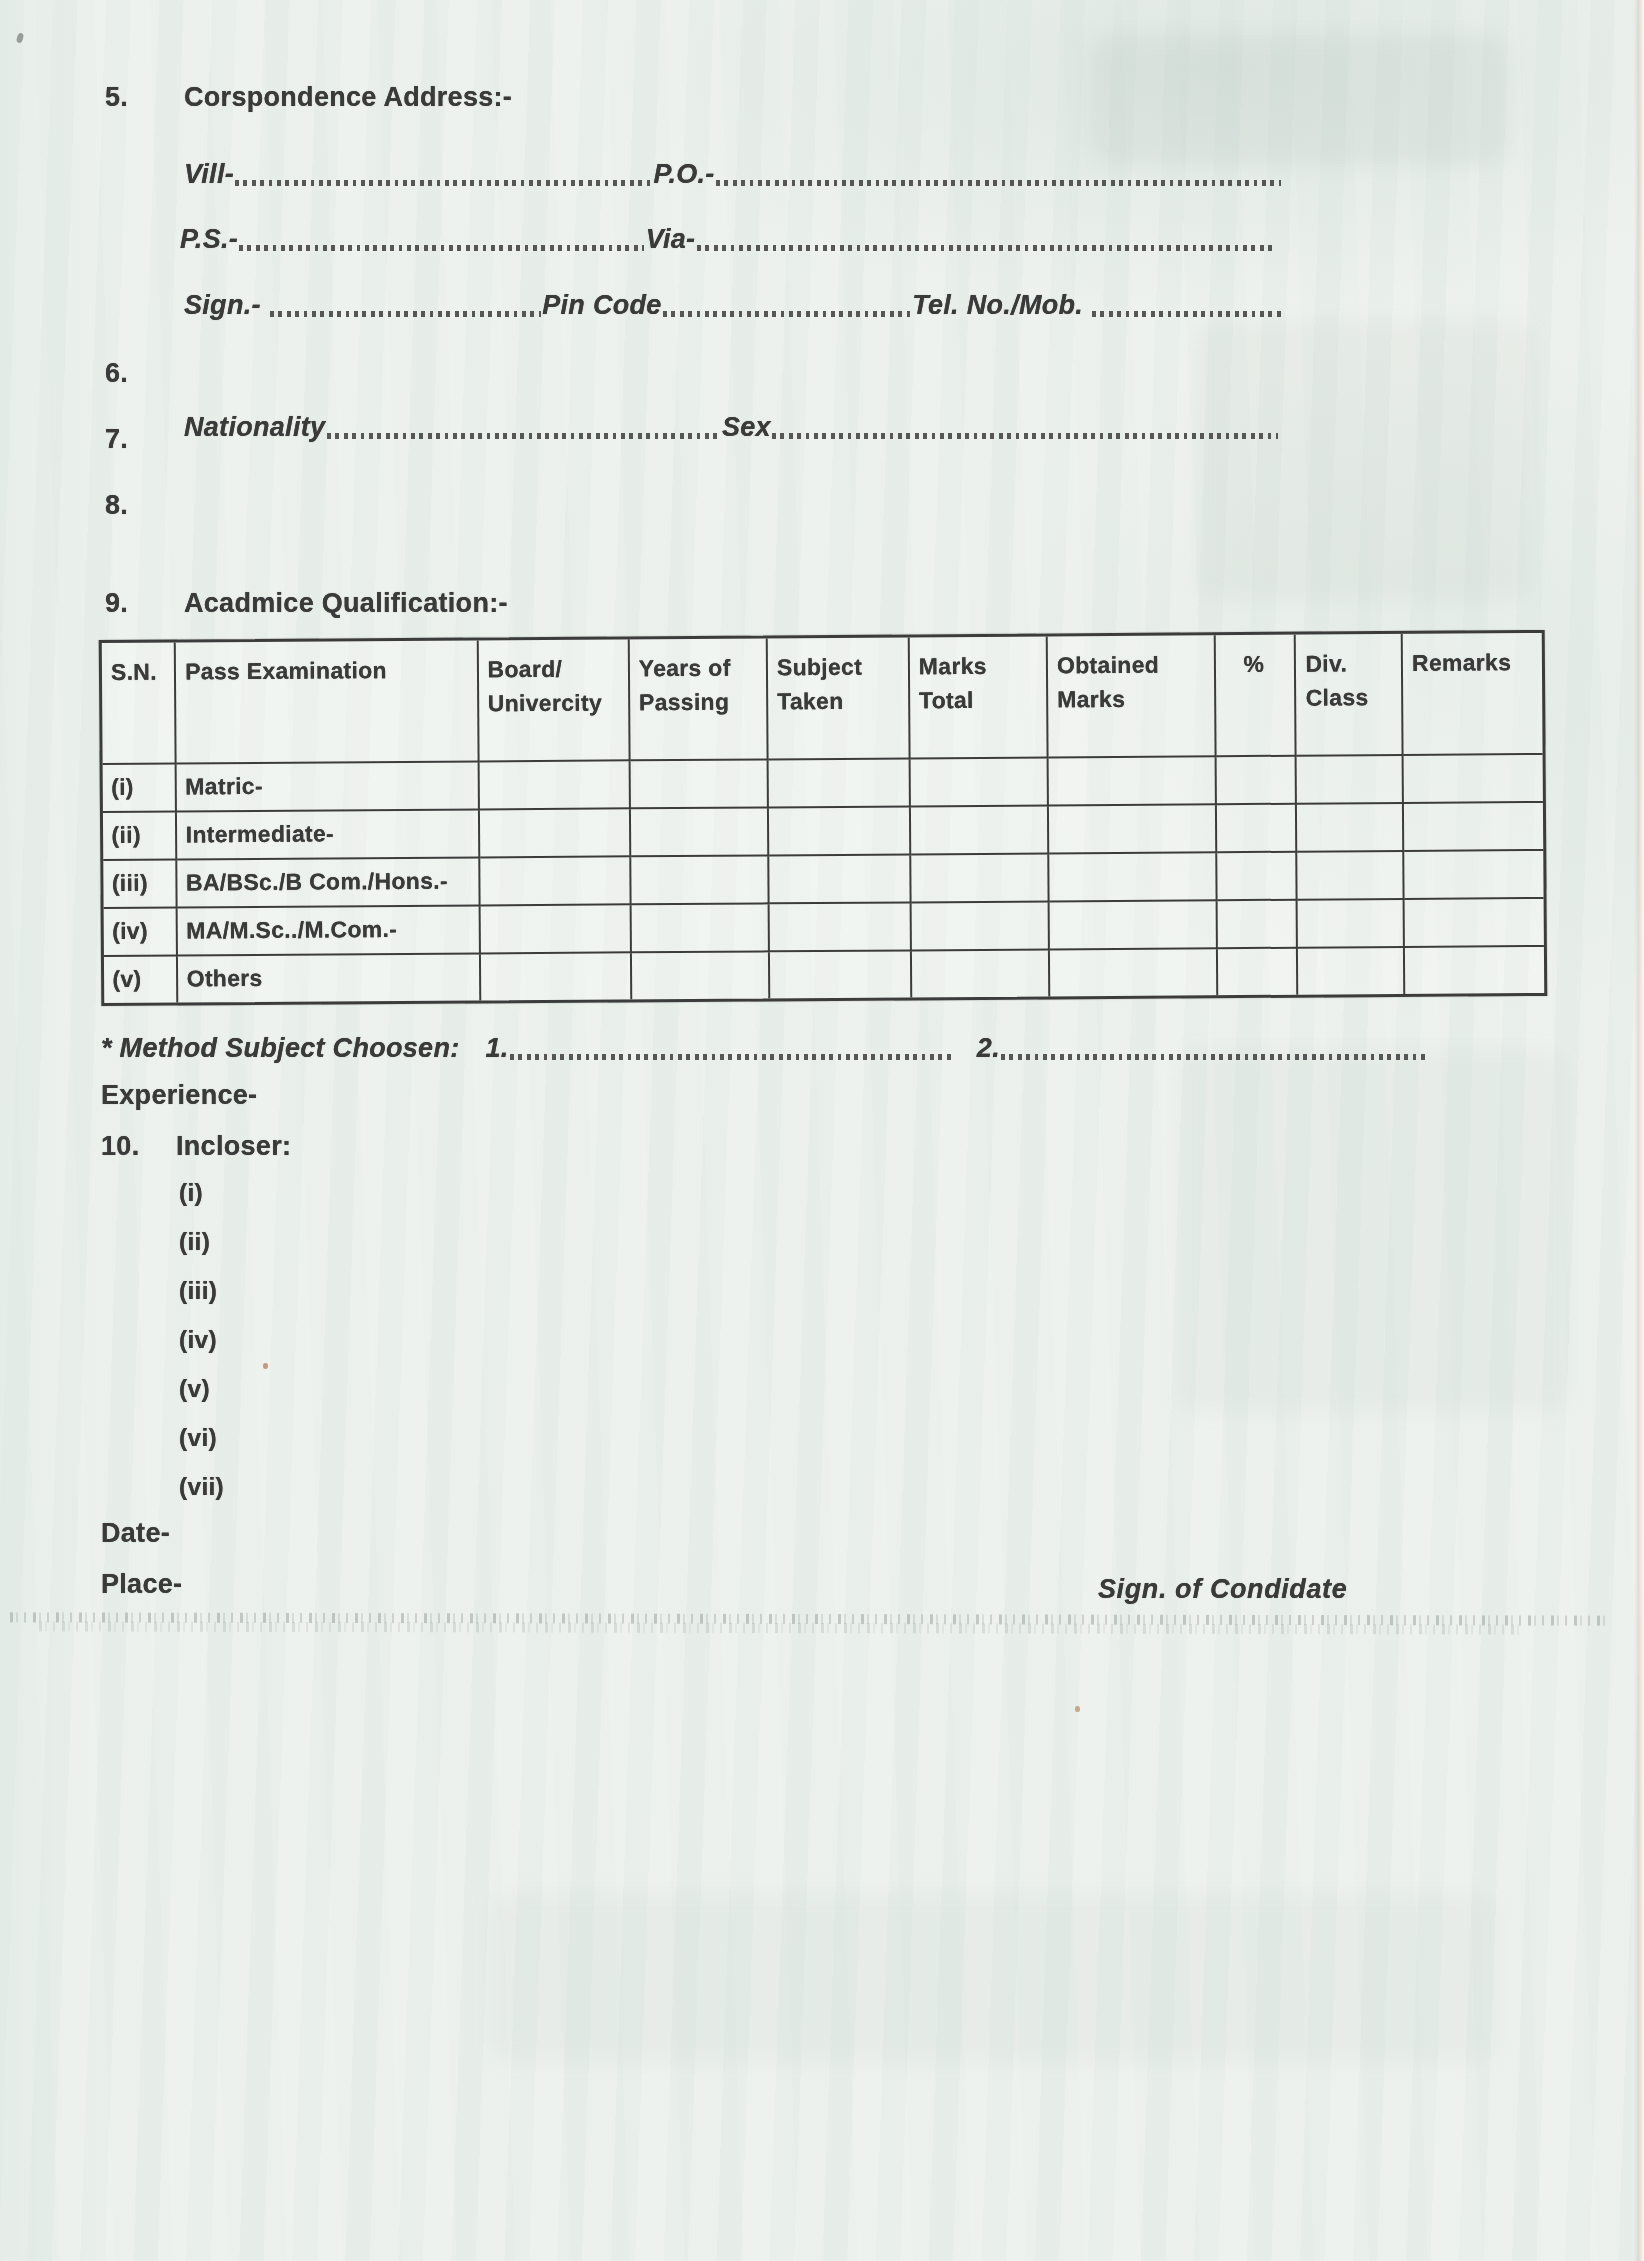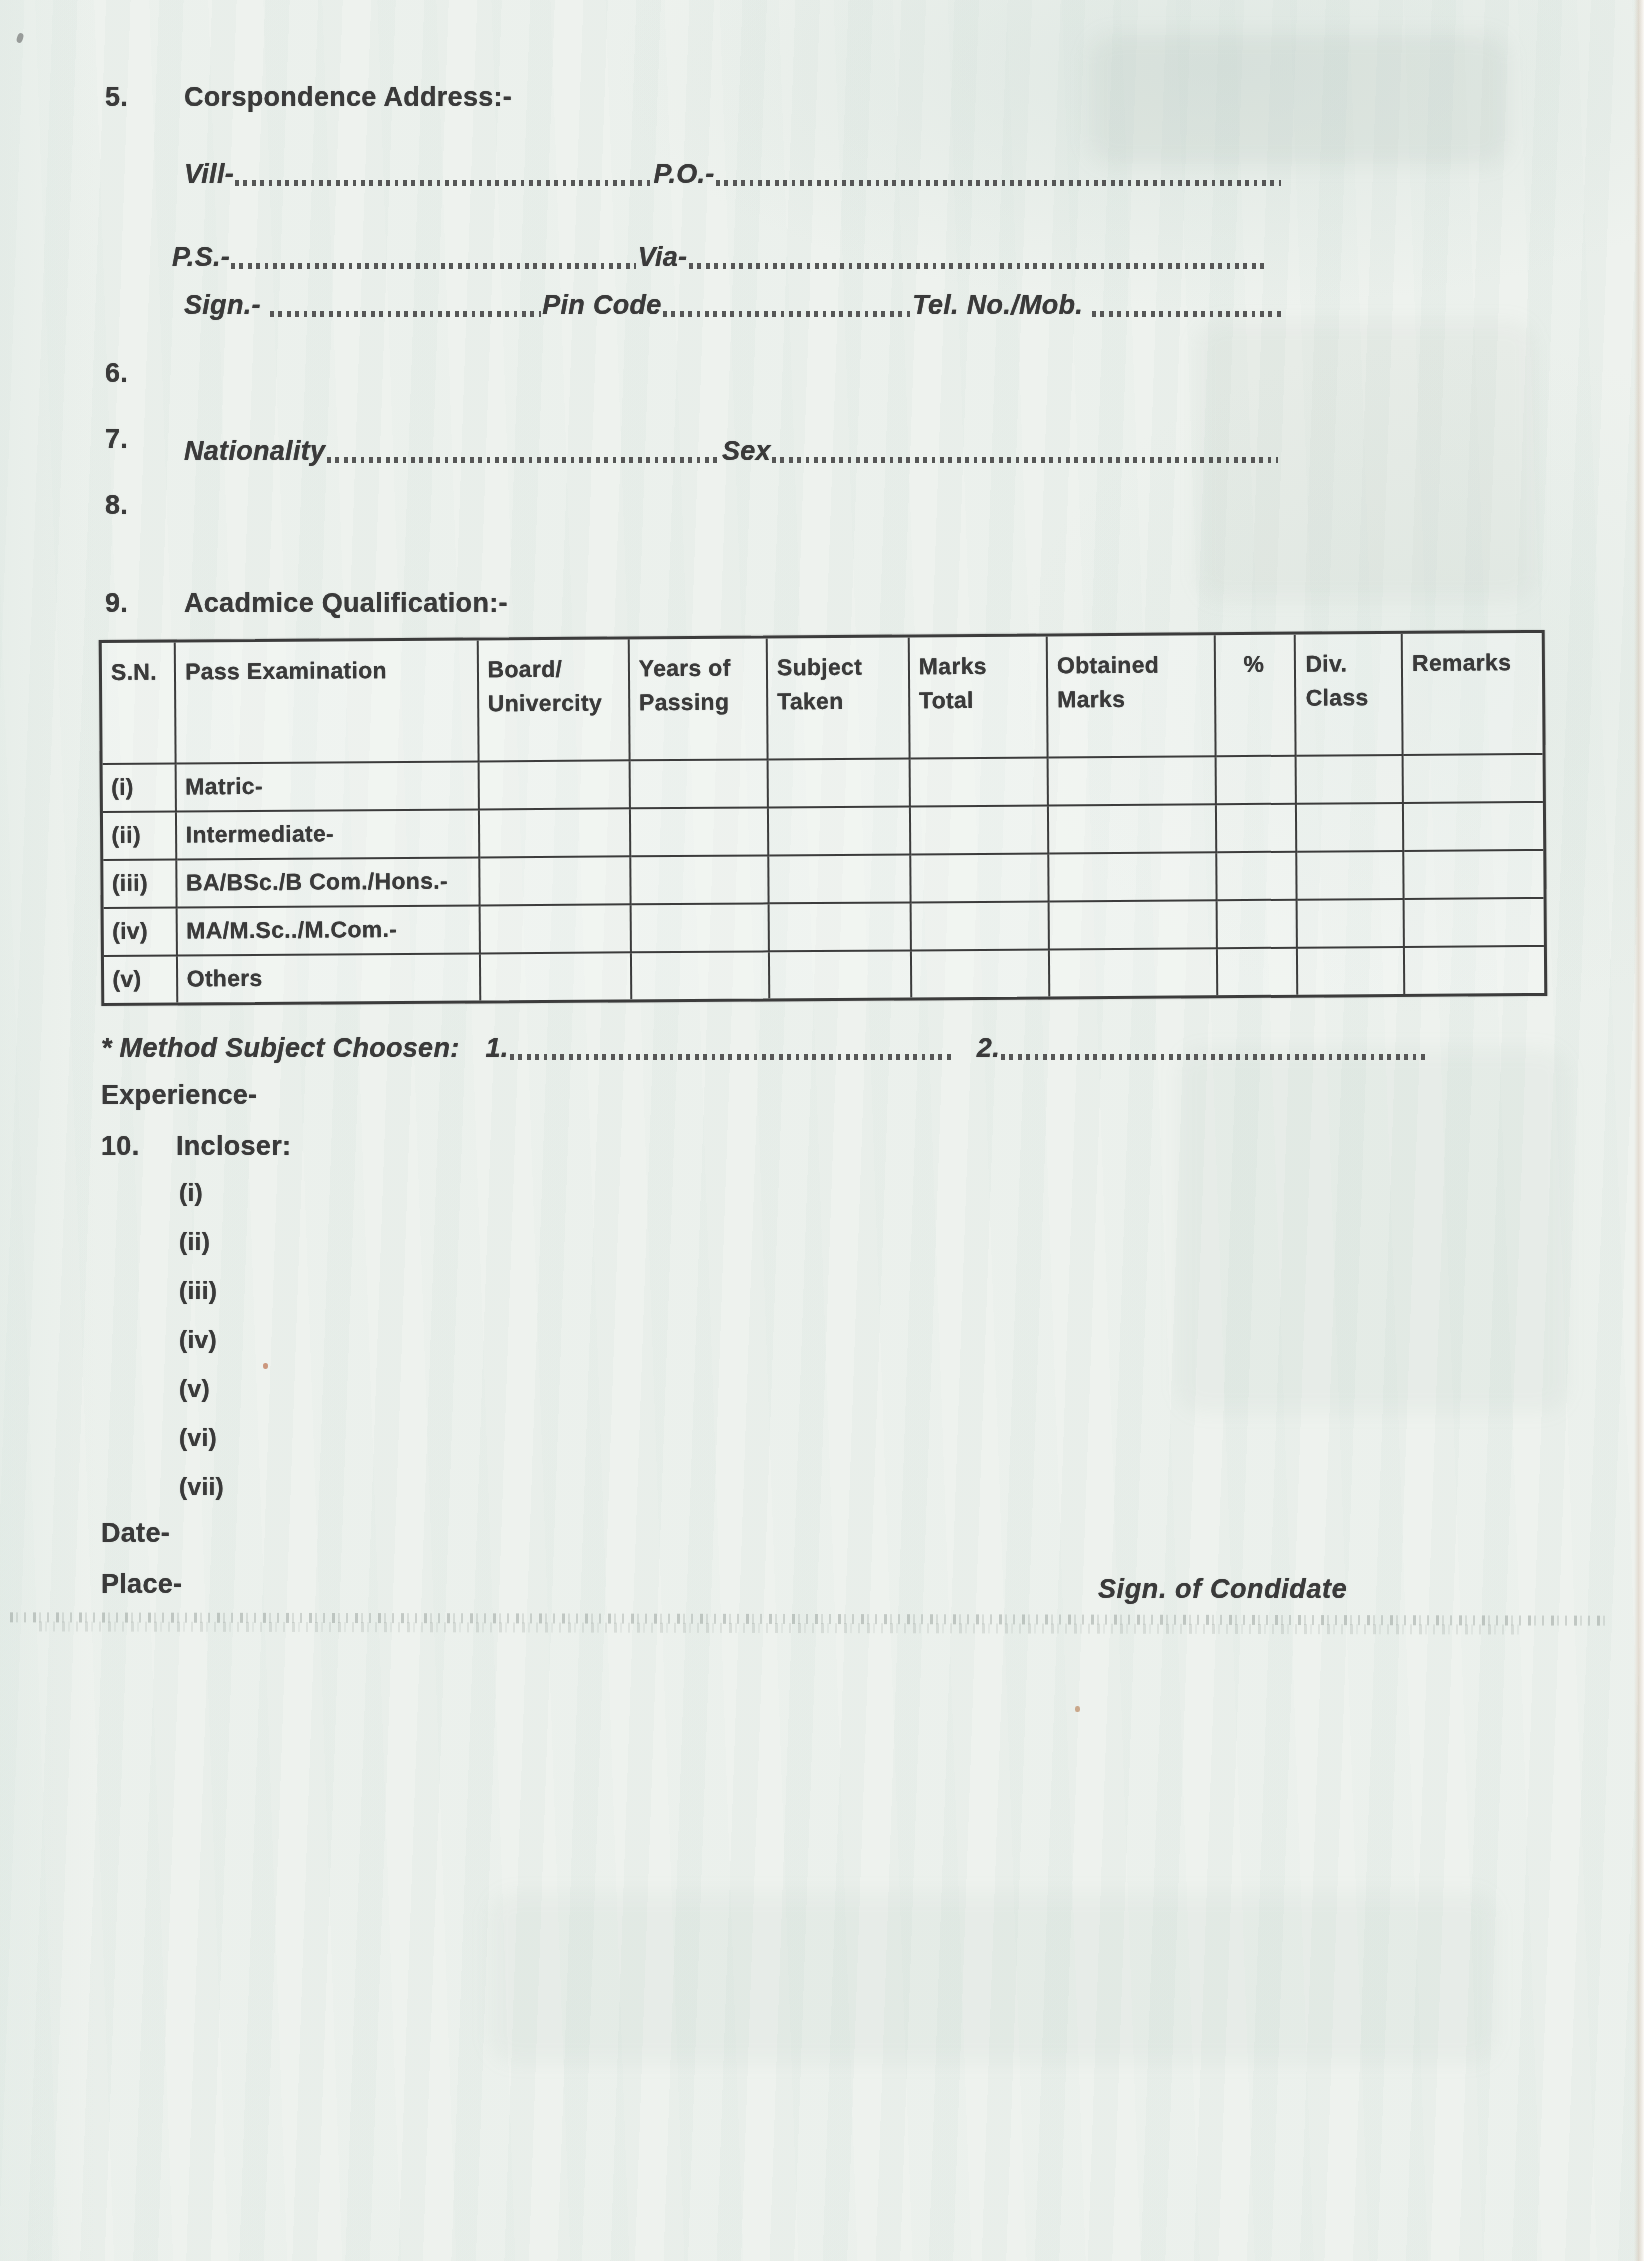--- a/index.html
+++ b/index.html
@@ -73,40 +73,40 @@
   <span class="abs ink t42" style="left:105px;top:82px;">5.</span>
   <span class="abs ink t42" style="left:184px;top:82px;">Corspondence Address:-</span>
 
   <div class="frow" style="left:184px;top:155px;width:1098px;">
     <span class="lb ink t42">Vill-</span>
     <span class="dots" style="width:417px;"></span>
     <span class="lb ink t42">P.O.-</span>
     <span class="dots grow"></span>
   </div>
 
-  <div class="frow" style="left:172px;top:220px;width:1098px;margin-top:18px;">
+  <div class="frow" style="left:180px;top:220px;width:1098px;">
     <span class="lb ink t42">P.S.-</span>
     <span class="dots" style="width:405px;"></span>
     <span class="lb ink t42">Via-</span>
     <span class="dots grow"></span>
   </div>
 
   <div class="frow" style="left:184px;top:286px;width:1098px;">
     <span class="lb ink t42">Sign.- </span>
     <span class="dots" style="width:271px;"></span>
     <span class="lb ink t42">Pin Code</span>
     <span class="dots" style="width:248px;"></span>
     <span class="lb ink t42">Tel. No./Mob. </span>
     <span class="dots grow"></span>
   </div>
 
   <span class="abs ink t42" style="left:105px;top:358px;">6.</span>
 
   <span class="abs ink t42" style="left:105px;top:424px;">7.</span>
-  <div class="frow" style="left:184px;top:432px;width:1095px;">
+  <div class="frow" style="left:184px;top:408px;width:1095px;">
     <span class="lb ink t42">Nationality</span>
     <span class="dots" style="width:394px;"></span>
     <span class="lb ink t42">Sex</span>
     <span class="dots grow"></span>
   </div>
 
   <span class="abs ink t42" style="left:105px;top:490px;">8.</span>
 
   <span class="abs ink t42" style="left:105px;top:588px;">9.</span>
   <span class="abs ink t42" style="left:184px;top:588px;">Acadmice Qualification:-</span>

